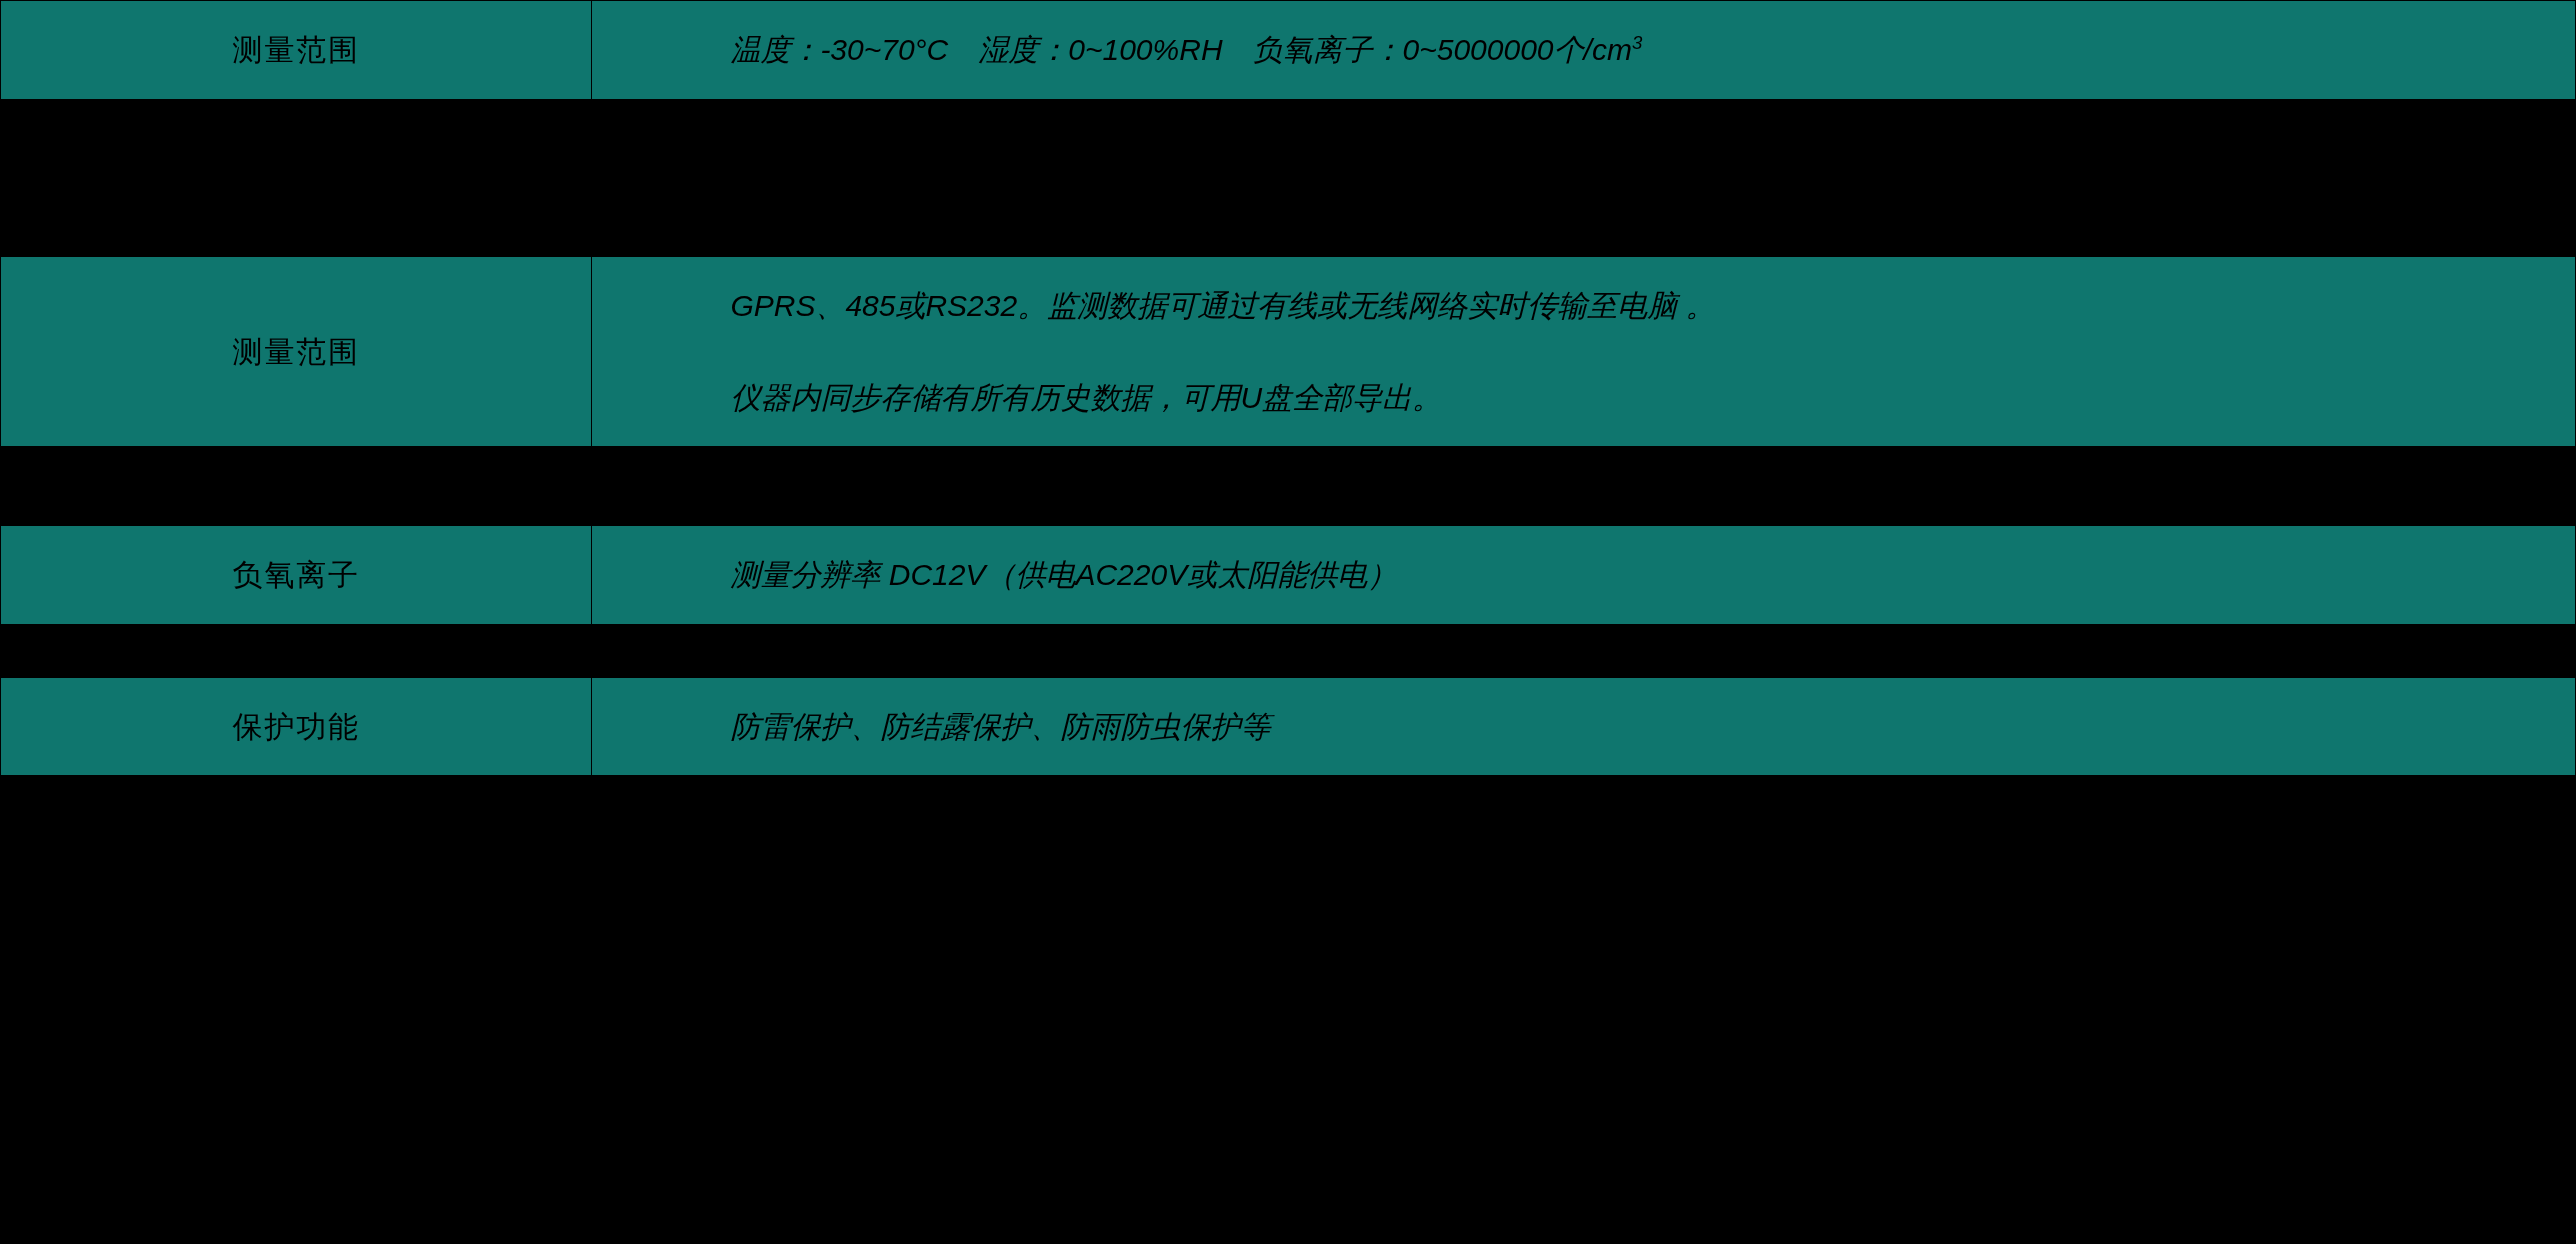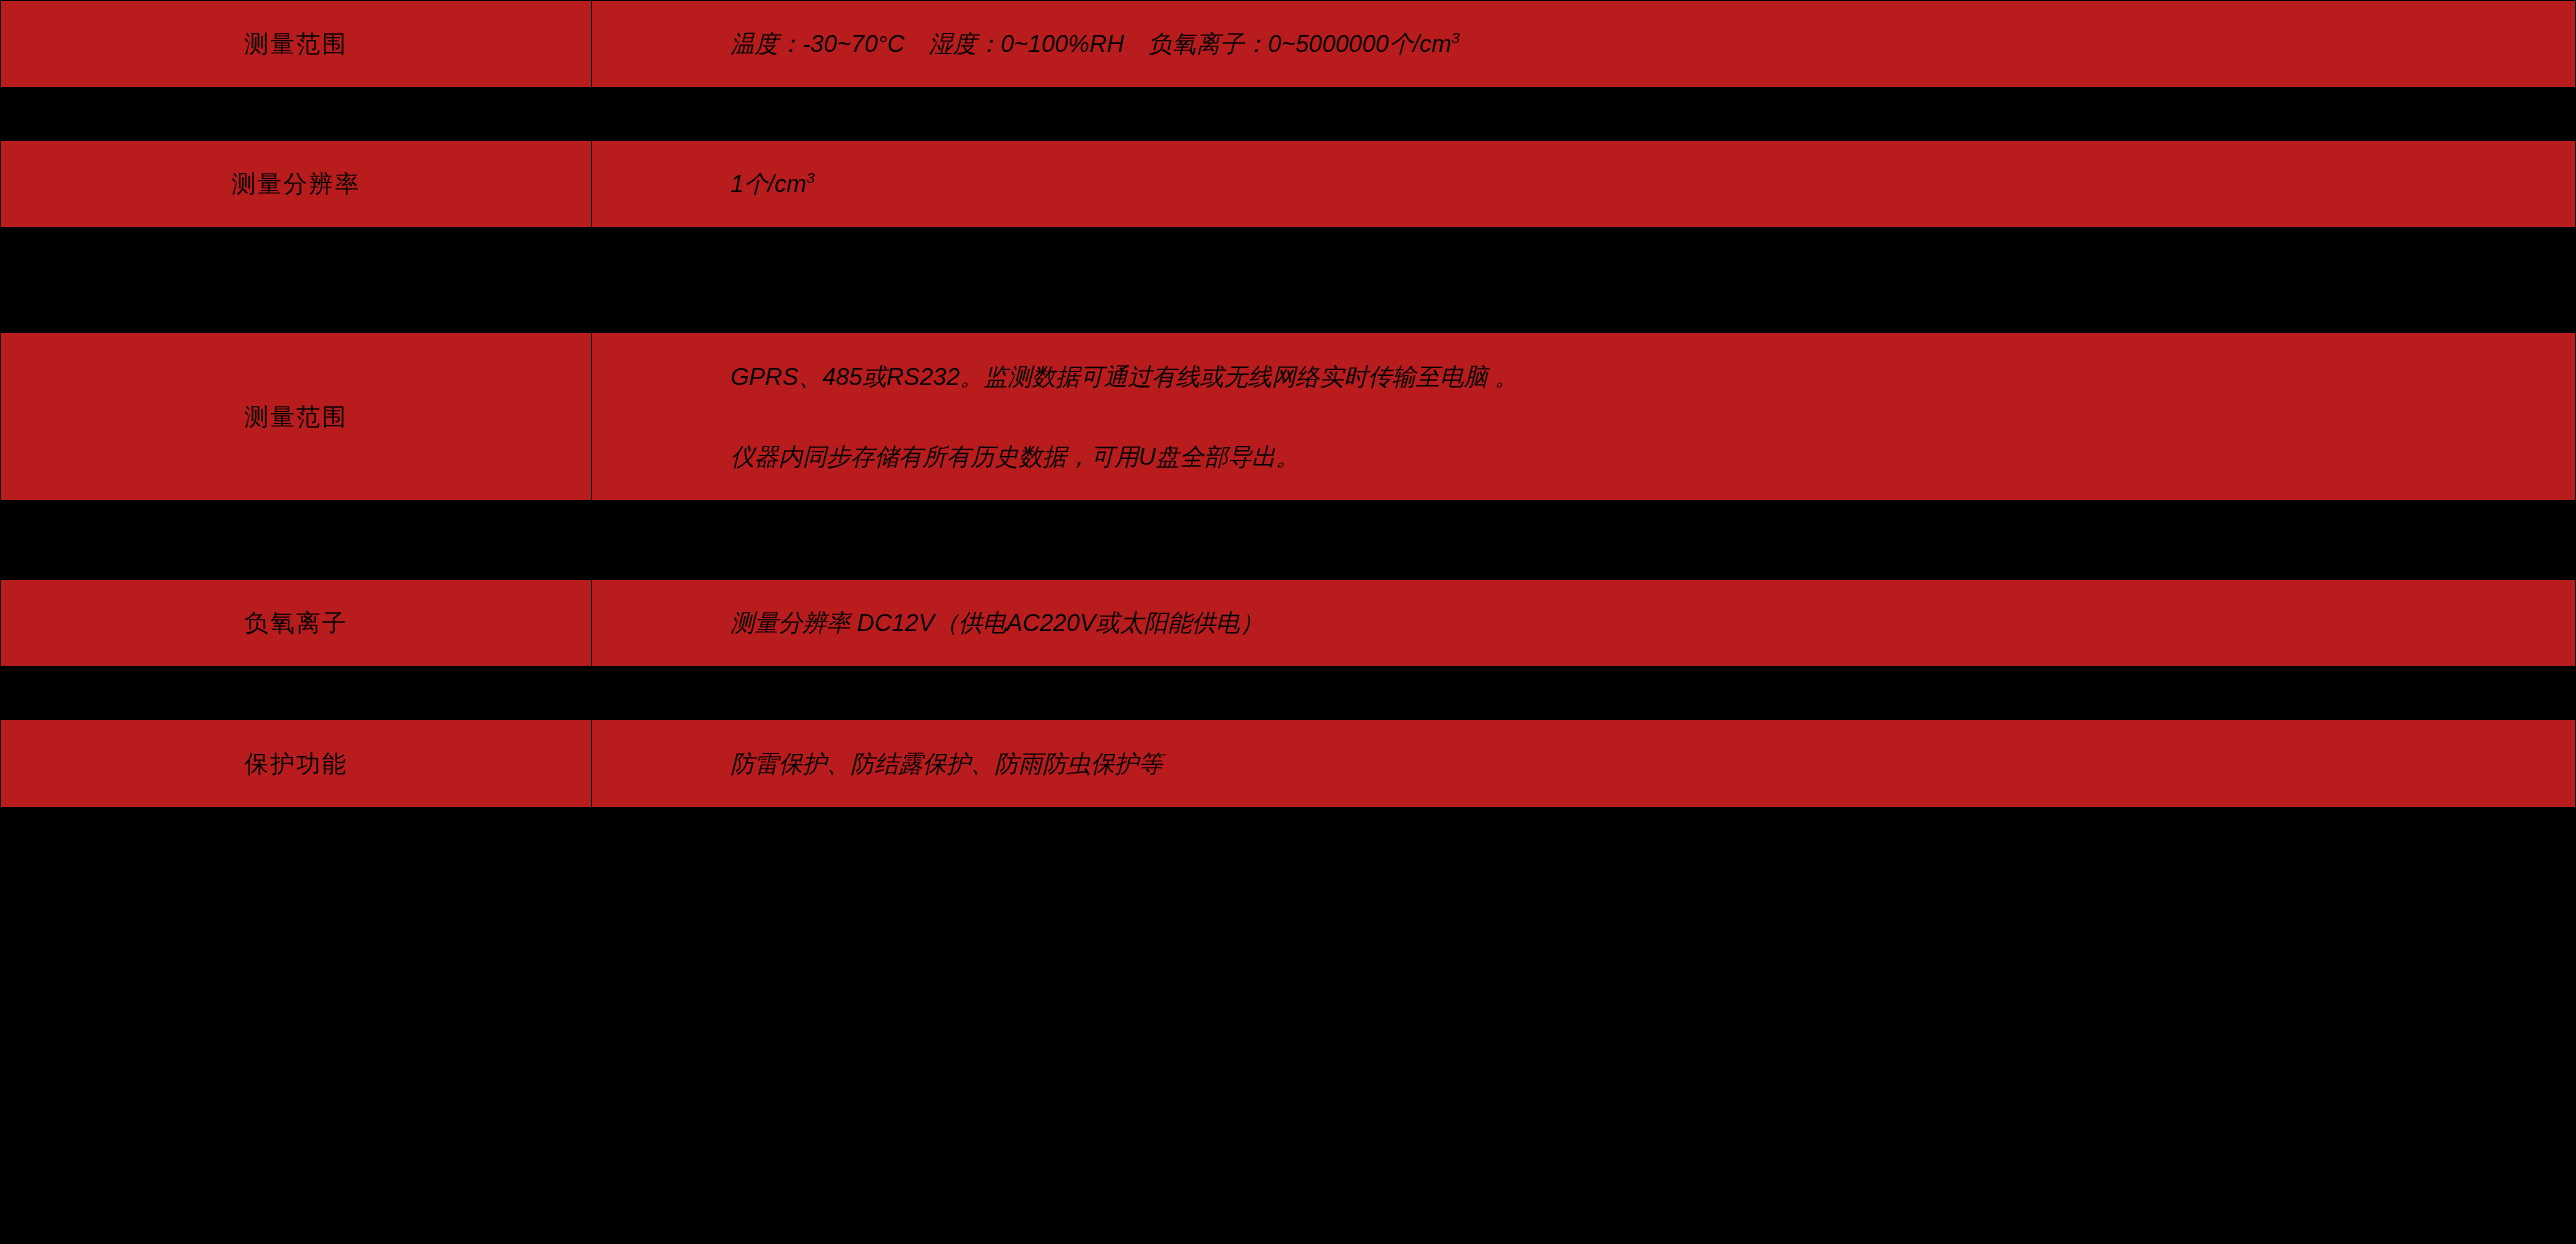--- a/index.html
+++ b/index.html
@@ -15,25 +15,25 @@
   }
   .spec-table {
     width: 2576px;
     border-collapse: collapse;
     table-layout: fixed;
   }
   .spec-row {
     background: #000000;
   }
   .spec-row td {
-    background: #b91c1c;
+    background: #0f766e;
     border: 1.8px solid #000000;
     vertical-align: middle;
     color: #000000;
-    font-size: 24px;
+    font-size: 30px;
     line-height: 1.9;
   }
   .cell-label {
     width: 572px;
     text-align: center;
     padding: 20.3px 9.2px;
     letter-spacing: 1.8px;
   }
   .cell-value {
     padding: 20.3px 0 20.3px 138px;
@@ -73,26 +73,20 @@
     <tr class="spec-row">
       <td class="cell-label">测量范围</td>
       <td class="cell-value">
         <span class="value-line"><span>温度：-30~70°C　湿度：0~100%RH　负氧离子：0~5000000个/cm</span><sup>3</sup></span>
       </td>
     </tr>
     <tr class="gap-row">
         <td colspan="2"></td>
       </tr>
 
-    <tr class="spec-row">
-      <td class="cell-label">测量分辨率</td>
-      <td class="cell-value">
-        <span class="value-line"><span>1个/cm</span><sup>3</sup></span>
-      </td>
-    </tr>
     <tr class="gap-row">
         <td colspan="2"></td>
       </tr>
 
     <tr class="gap-row">
         <td colspan="2"></td>
       </tr>
 
     <tr class="spec-row">
       <td class="cell-label">测量范围</td>

